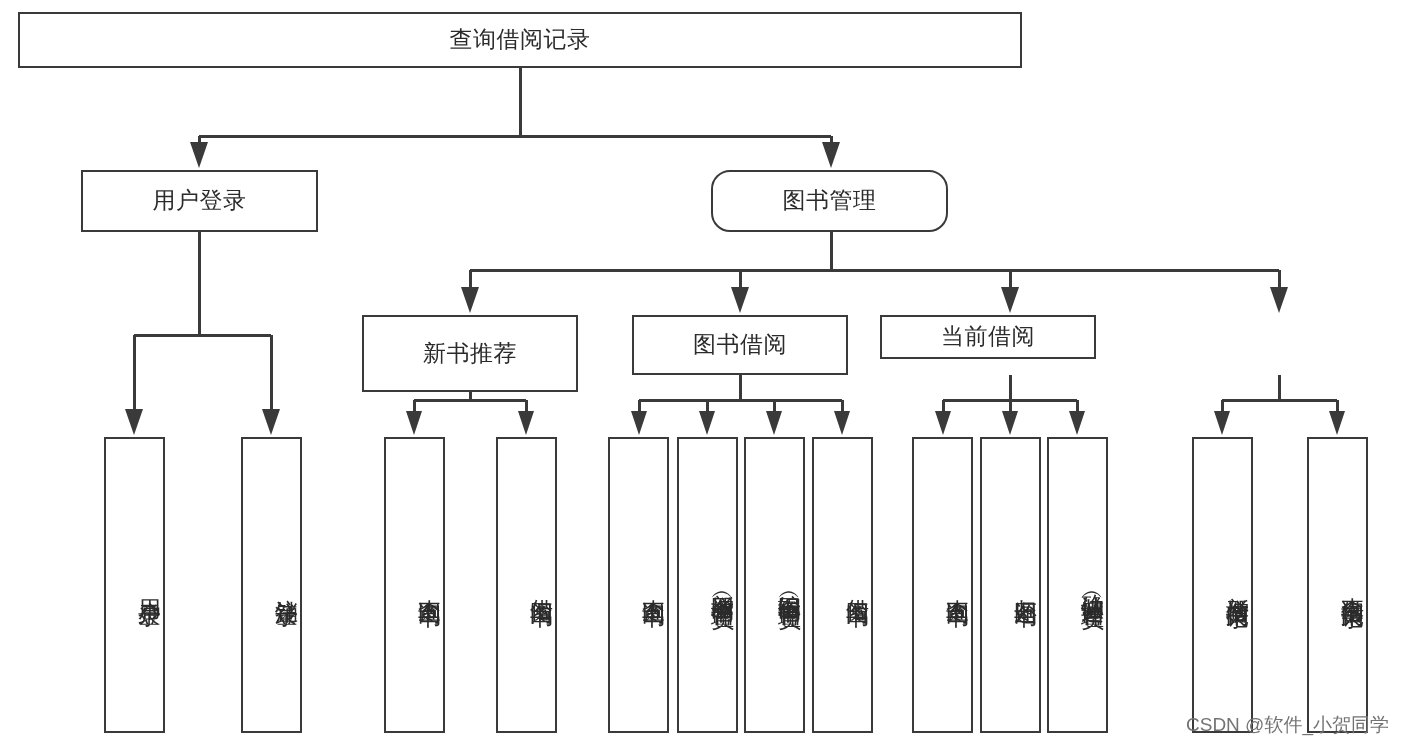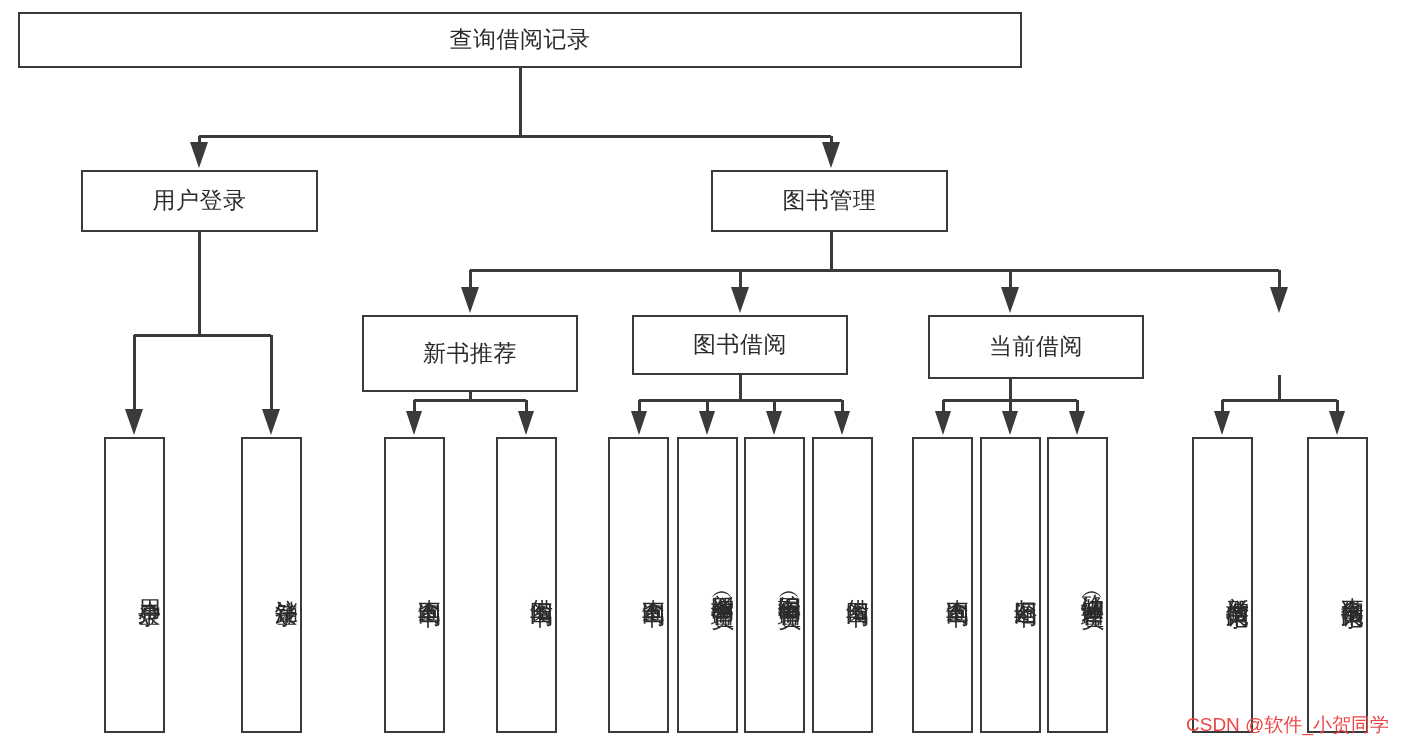--- a/index.html
+++ b/index.html
@@ -54,21 +54,21 @@
     writing-mode: vertical-rl;
     text-orientation: upright;
     display: block;
     max-height: 100%;
   }
   .watermark {
     position: absolute;
     left: 1186px;
     top: 712px;
     font-size: 19px;
-    color: #ef4444;
+    color: #737373;
     white-space: nowrap;
     z-index: 3;
     font-family: "Liberation Sans", "DejaVu Sans", sans-serif;
   }
 </style>
 </head>
 <body>
 
 <div id="canvas">
 
@@ -141,25 +141,25 @@
       <polygon points="1077,435 1069,411 1085,411"></polygon>
 
       <polygon points="1222,435 1214,411 1230,411"></polygon>
       <polygon points="1337,435 1329,411 1345,411"></polygon>
     </g>
   </svg>
 
   <div class="node horiz" style="left:18px; top:12px; width:1004px; height:56px;">查询借阅记录</div>
 
   <div class="node horiz" style="left:81px; top:170px; width:237px; height:62px;">用户登录</div>
-  <div class="node horiz" style="left:711px; top:170px; width:237px; height:62px;">图书管理</div>
+  <div class="node horiz" style="left:711px; top:170px; width:237px; height:62px;border-radius:19px;">图书管理</div>
 
   <div class="node horiz" style="left:362px; top:315px; width:216px; height:77px;">新书推荐</div>
   <div class="node horiz" style="left:632px; top:315px; width:216px; height:60px;">图书借阅</div>
-  <div class="node horiz" style="left:928px; top:315px; width:216px; height:64px;">当前借阅</div>
+  <div class="node horiz" style="left:880px; top:315px; width:216px; height:44px;">当前借阅</div>
 
   <div class="node vert" style="left:104px; top:437px; width:61px; height:296px;">
     <span class="vtext">用户登录</span>
   </div>
   <div class="node vert" style="left:241px; top:437px; width:61px; height:296px;">
     <span class="vtext">注销登录</span>
   </div>
 
   <div class="node vert" style="left:384px; top:437px; width:61px; height:296px;">
     <span class="vtext">查询图书</span>

